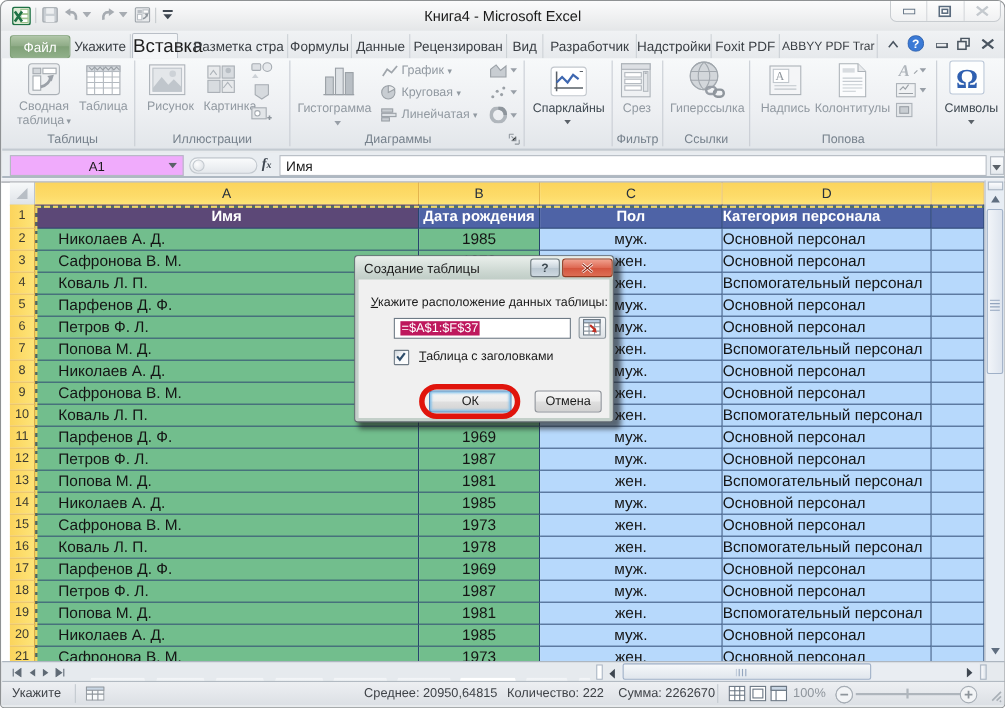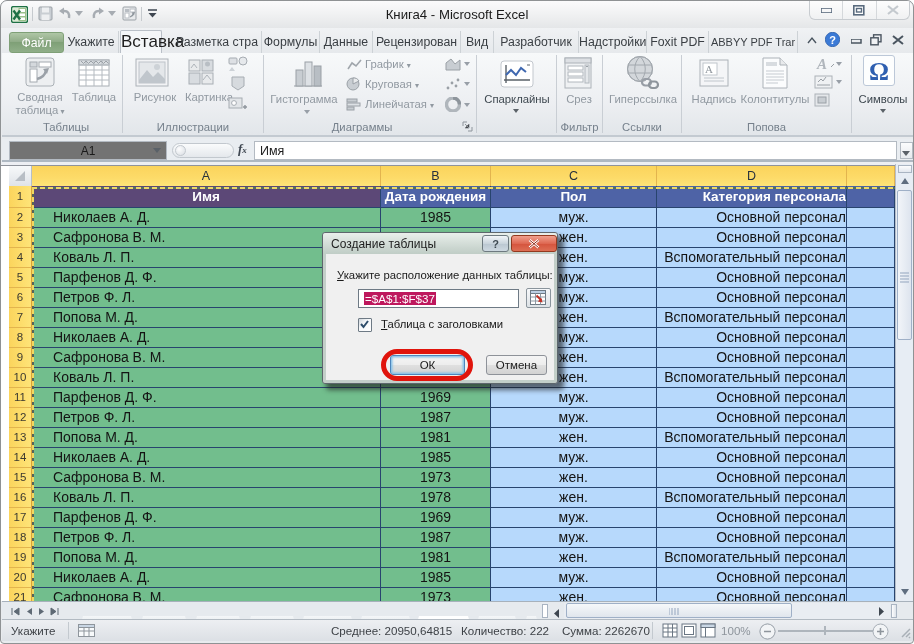--- a/index.html
+++ b/index.html
@@ -20,36 +20,36 @@
 #tabactive{position:absolute;left:119px;top:2px;width:42px;height:23px;background:#F4F6F8;border:1px solid #B9BFC7;border-bottom:none;border-radius:2px 2px 0 0;color:#1e1e1e;font-size:17px;text-align:center;line-height:22px}
 
 #ribbon{position:absolute;left:1px;top:52px;width:912px;height:84px;background:linear-gradient(#F7F9FA,#EDEFF2 60%,#E2E6EA);border-bottom:2px solid #C3CAD1}
 .gsep{position:absolute;top:2px;height:78px;width:1px;background:#C9CED4}
 .glabel{position:absolute;top:68px;height:14px;font-size:11.3px;color:#76818C;text-align:center}
 .blabel{font-size:11.3px;color:#9199A1;text-align:center;position:absolute;white-space:nowrap}
 .blabel2{font-size:11.3px;color:#3E4850;text-align:center;position:absolute}
 .dar{position:absolute;width:0;height:0;border-left:3px solid transparent;border-right:3px solid transparent;border-top:4px solid #989FA7}
 
 #fbar{position:absolute;left:1px;top:138px;width:912px;height:23px;background:#E9EDF1;border-bottom:2px solid #AEB8C2}
-#namebox{position:absolute;left:7px;top:2px;width:158px;height:19px;background:#737373;border:1px solid #B3BAC2;font-size:12px;color:#1a1a1a;text-align:center;line-height:18px}
+#namebox{position:absolute;left:7px;top:2px;width:158px;height:19px;background:#f0abfc;border:1px solid #B3BAC2;font-size:12px;color:#1a1a1a;text-align:center;line-height:18px}
 #fxa{position:absolute;left:252px;top:2px;width:643px;height:19px;background:#fff;border:1px solid #B3BAC2;font-size:12.5px;color:#1a1a1a;line-height:18px;padding-left:5px}
 
 #sheet{position:absolute;left:0;top:161px;width:914px;height:439px;background:#fff;overflow:hidden}
 .hcell{position:absolute;top:4px;height:21px;background:linear-gradient(#FBD45C,#FDDB69 60%,#FEE478);border-right:1px solid #E3B44E;border-bottom:1px solid #D9A239;font-size:12.5px;color:#27313D;text-align:center;line-height:21px}
 .rnum{position:absolute;left:8px;width:23px;background:linear-gradient(90deg,#FBD45C,#FEE478);border-right:1px solid #D9A239;border-bottom:1px solid #E3B44E;font-size:11.5px;color:#3C3A30;text-align:center}
 .row{position:absolute;left:31px;width:863px}
 .c{position:absolute;top:0;height:100%;border-right:1px solid #28446E;border-bottom:1px solid #28446E;font-size:14px;color:#141414;overflow:hidden;white-space:nowrap}
 .g{background:#72BE8D}
 .b{background:#B7D9FC}
 .h1a{background:#5C4877;color:#fff;font-weight:bold;text-align:center;font-size:13.5px}
 .h1b{background:#4E63A6;color:#fff;font-weight:bold;text-align:center;font-size:13.5px}
 .ca{left:0;width:349px;padding-left:21px}
 .cb{left:349px;width:110px;text-align:center}
 .cc{left:459px;width:166px;text-align:center}
-.cd{left:625px;width:190px;text-align:right}
+.cd{left:625px;width:190px;text-align:left}
 .ce{left:815px;width:48px}
 
 #antstop{position:absolute;left:31px;top:25px;width:863px;height:2px;background:repeating-linear-gradient(90deg,#EDD765 0 5px,#53705F 5px 8px)}
 #antsleft{position:absolute;left:31px;top:27px;width:2px;height:412px;background:repeating-linear-gradient(180deg,#F2D75F 0 5px,#55645A 5px 8px)}
 
 #vscroll{position:absolute;left:894px;top:2px;width:18px;height:437px;background:#E7EDF4;border-left:1px solid #B6BEC8}
 
 #tabsbar{position:absolute;left:1px;top:600px;width:912px;height:18px;background:#E6EAEE;border-top:1px solid #A7B1BB}
 .stab{position:absolute;top:14px;height:17px;background:linear-gradient(#F4F6F8,#D9DEE3);border:1px solid #9AA5AF;border-top:none;font-size:11.8px;color:#33383D;text-align:center;line-height:16px;clip-path:polygon(5px 0,calc(100% - 5px) 0,100% 100%,0 100%)}
 .stabact{background:#fff;font-weight:normal;color:#000}

